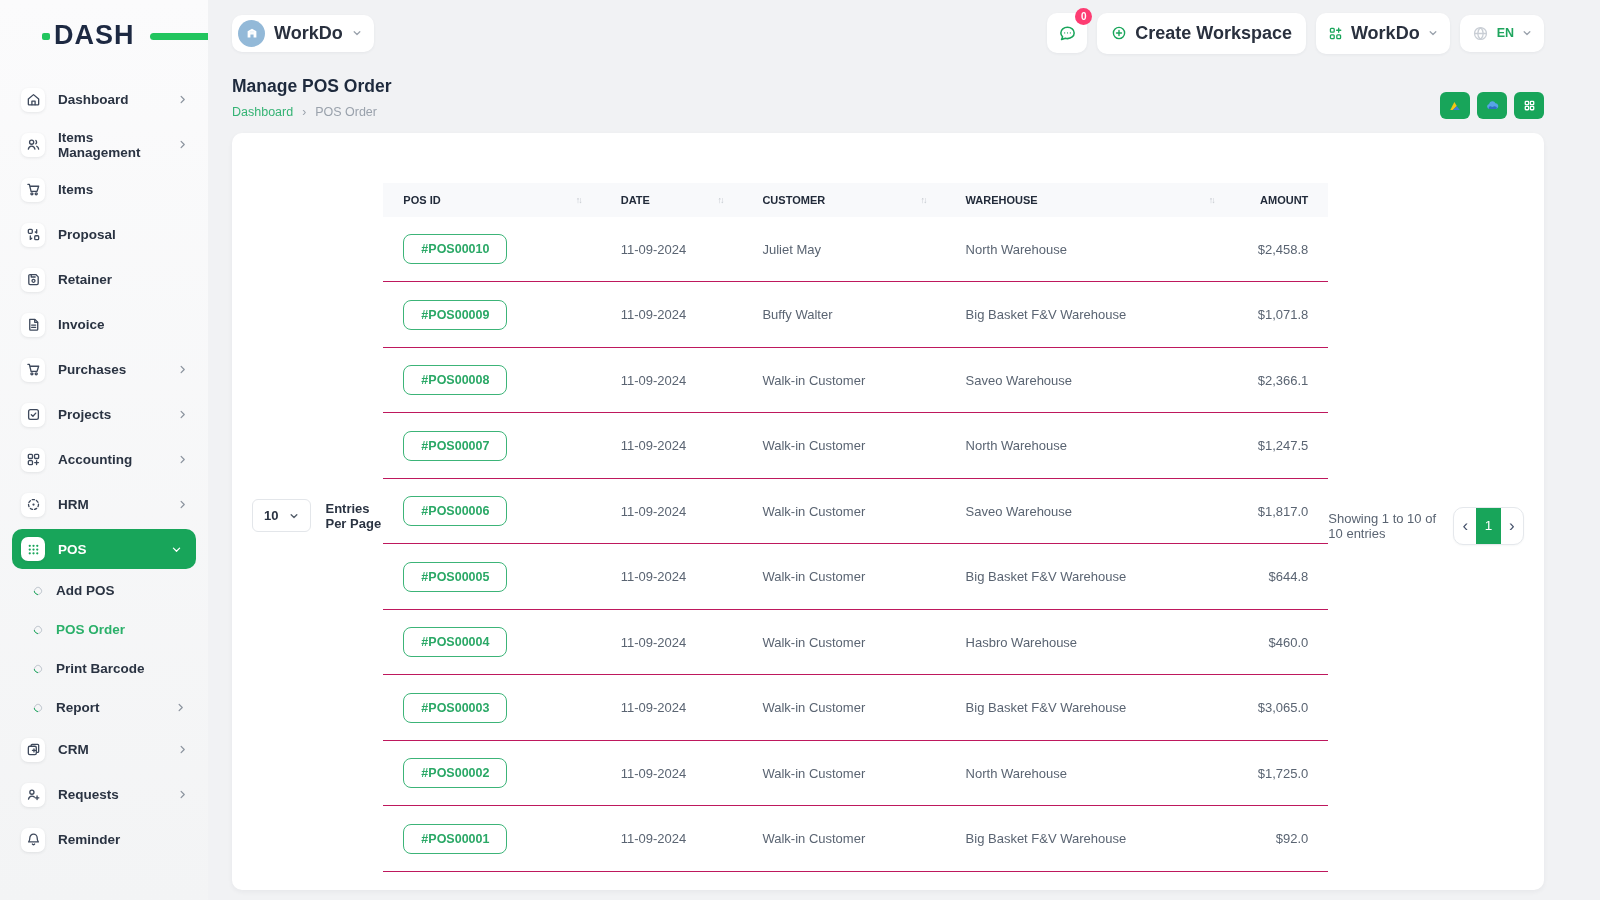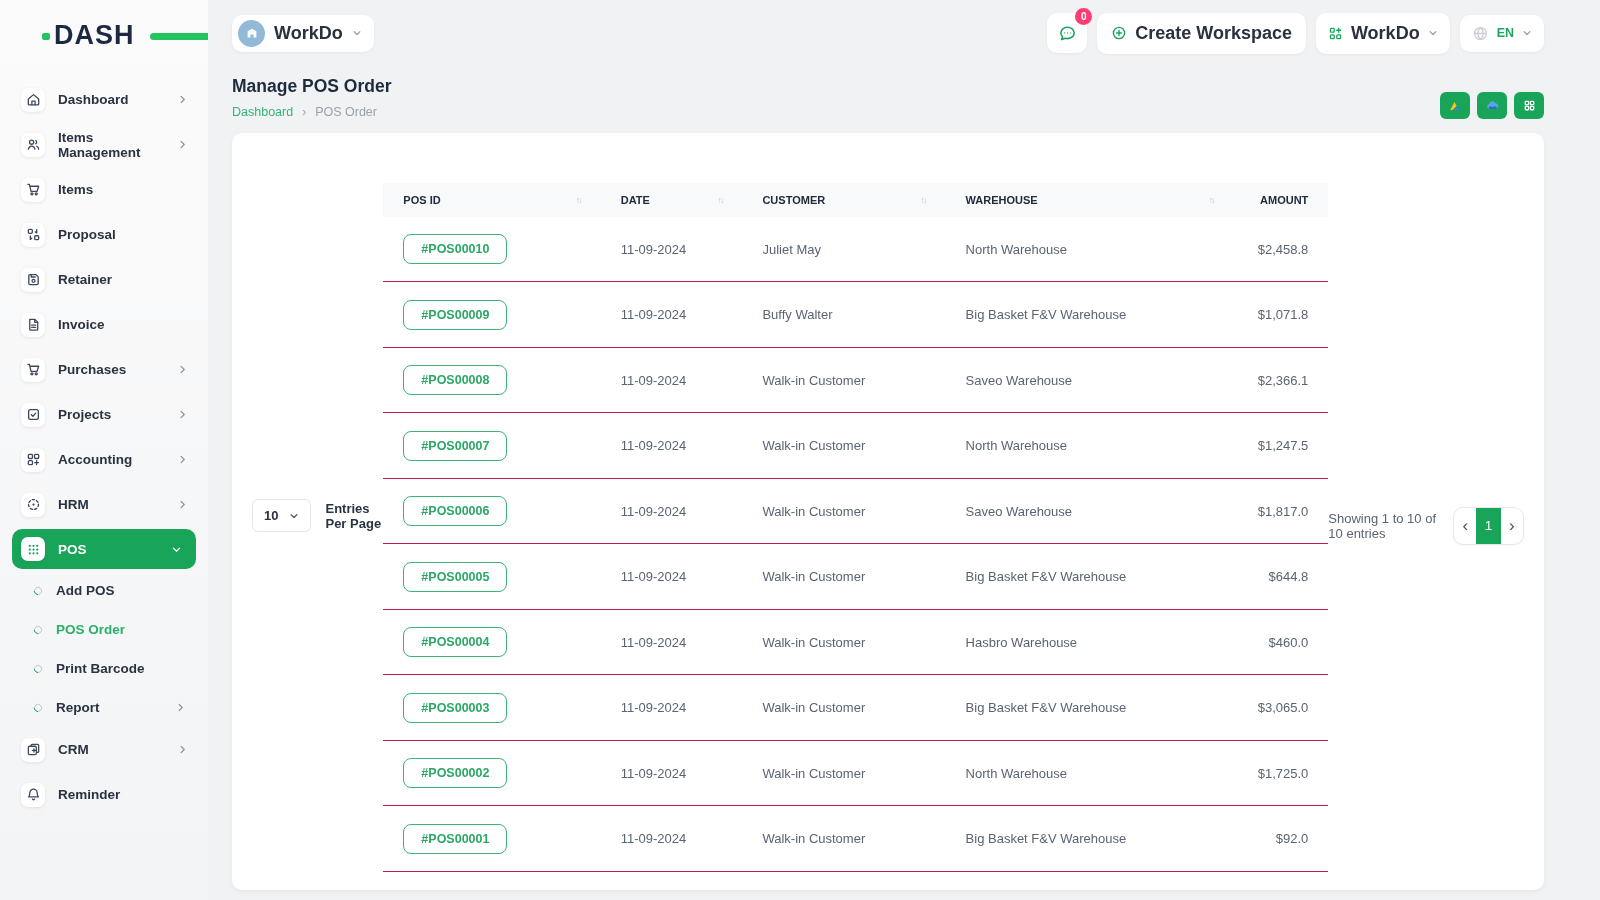--- a/index.html
+++ b/index.html
@@ -286,20 +286,35 @@
             </svg>
           </span>
         <span class="nav-label">CRM</span>
         <span class="nav-chev">
             <svg width="11" height="11" viewBox="0 0 16 16" fill="none" stroke="currentColor" stroke-width="1.8" stroke-linecap="round" stroke-linejoin="round">
               <path d="M6 3.5 10.5 8 6 12.5"></path>
             </svg>
           </span>
       </div>
 
+      <div class="nav-item">
+        <span class="icon-box">
+            <svg width="15" height="15" viewBox="0 0 16 16" fill="none" stroke="currentColor" stroke-width="1.4" stroke-linecap="round" stroke-linejoin="round">
+              <circle cx="6.3" cy="5.5" r="2.2"></circle>
+              <path d="M2.7 13c.4-2.2 1.9-3.3 3.6-3.3 1 0 1.9.3 2.6 1"></path>
+              <path d="M11.8 9.6v3.8M9.9 11.5h3.8"></path>
+            </svg>
+          </span>
+        <span class="nav-label">Requests</span>
+        <span class="nav-chev">
+            <svg width="11" height="11" viewBox="0 0 16 16" fill="none" stroke="currentColor" stroke-width="1.8" stroke-linecap="round" stroke-linejoin="round">
+              <path d="M6 3.5 10.5 8 6 12.5"></path>
+            </svg>
+          </span>
+      </div>
 
       <div class="nav-item">
         <span class="icon-box">
             <svg width="15" height="15" viewBox="0 0 16 16" fill="none" stroke="currentColor" stroke-width="1.4" stroke-linecap="round" stroke-linejoin="round">
               <path d="M8 2.3a3.9 3.9 0 0 1 3.9 3.9c0 3 .8 3.9 1.3 4.4H2.8c.5-.5 1.3-1.4 1.3-4.4A3.9 3.9 0 0 1 8 2.3Z"></path>
               <path d="M6.8 12.8a1.3 1.3 0 0 0 2.4 0"></path>
             </svg>
           </span>
         <span class="nav-label">Reminder</span>
       </div>

